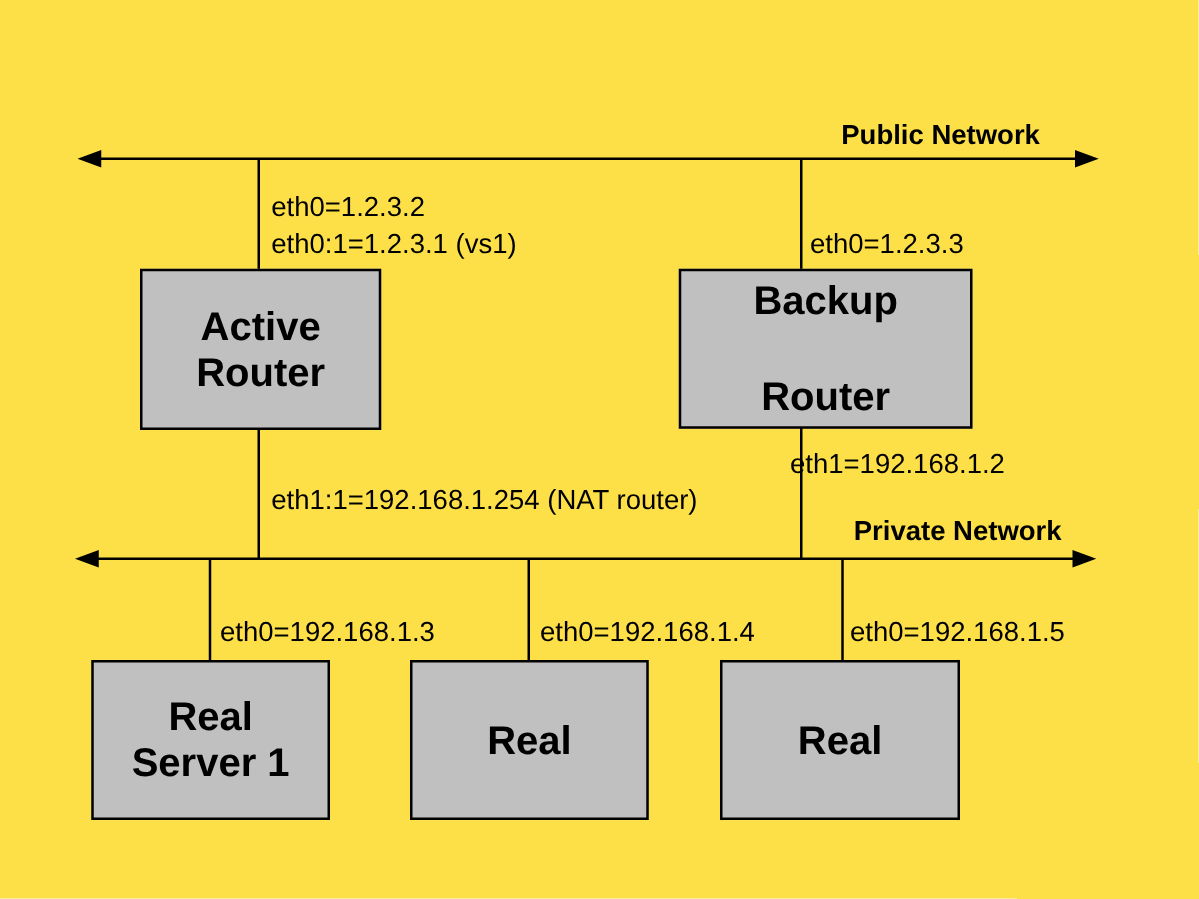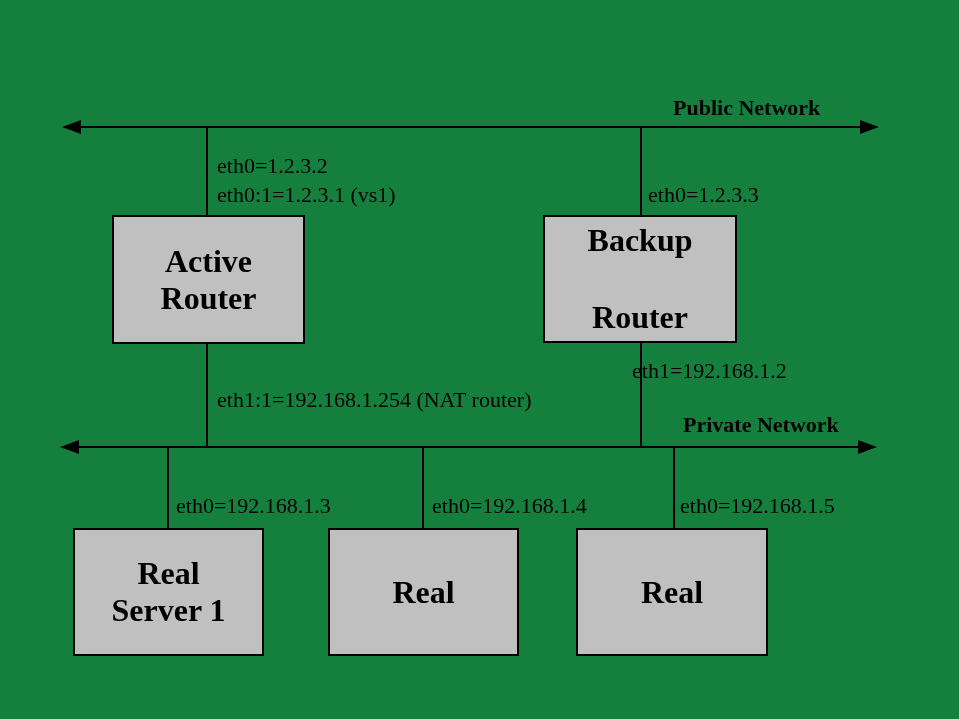--- a/index.html
+++ b/index.html
@@ -1,18 +1,18 @@
 <!DOCTYPE html>
 <html><head>
 <meta charset="utf-8">
 <style>
   html,body { margin:0; padding:0; background:#ffffff; }
   .canvas {
-    position:relative; width:959px; height:719px; background:#15803d;
-    font-family:Liberation Serif, serif; color:#000;
+    position:relative; width:959px; height:719px; background:#fde047;
+    font-family:Liberation Sans, sans-serif; color:#000;
     overflow:hidden;
   }
   .hline { position:absolute; height:2px; background:#000; }
   .vline { position:absolute; width:2px; background:#000; }
   .arrow-left {
     position:absolute; width:0; height:0;
     border-top:7px solid transparent; border-bottom:7px solid transparent;
     border-right:19px solid #000;
   }
   .arrow-right {
@@ -43,21 +43,21 @@
   <div class="vline" style="left:640px; top:127px; height:89px;"></div>
 
   <div class="iface-label" style="left:217px; top:153px;text-align:right;">eth0=1.2.3.2</div>
   <div class="iface-label" style="left:217px; top:182px;">eth0:1=1.2.3.1 (vs1)</div>
   <div class="iface-label" style="left:648px; top:182px;">eth0=1.2.3.3</div>
 
   <div class="node" style="left:112px; top:215px; width:193px; height:129px;">
     <span>Active</span>
     <span>Router</span>
   </div>
-  <div class="node" style="left:543px; top:215px; width:194px; height:128px;gap:40px;">
+  <div class="node" style="left:543px; top:215px; width:235px; height:128px;gap:40px;">
     <span>Backup</span>
     <span>Router</span>
   </div>
 
   <div class="vline" style="left:206px; top:343px; height:104px;"></div>
   <div class="vline" style="left:640px; top:342px; height:105px;"></div>
 
   <div class="iface-label" style="left:217px; top:387px;">eth1:1=192.168.1.254 (NAT router)</div>
   <div class="iface-label" style="left:632px; top:358px;">eth1=192.168.1.2</div>
 

